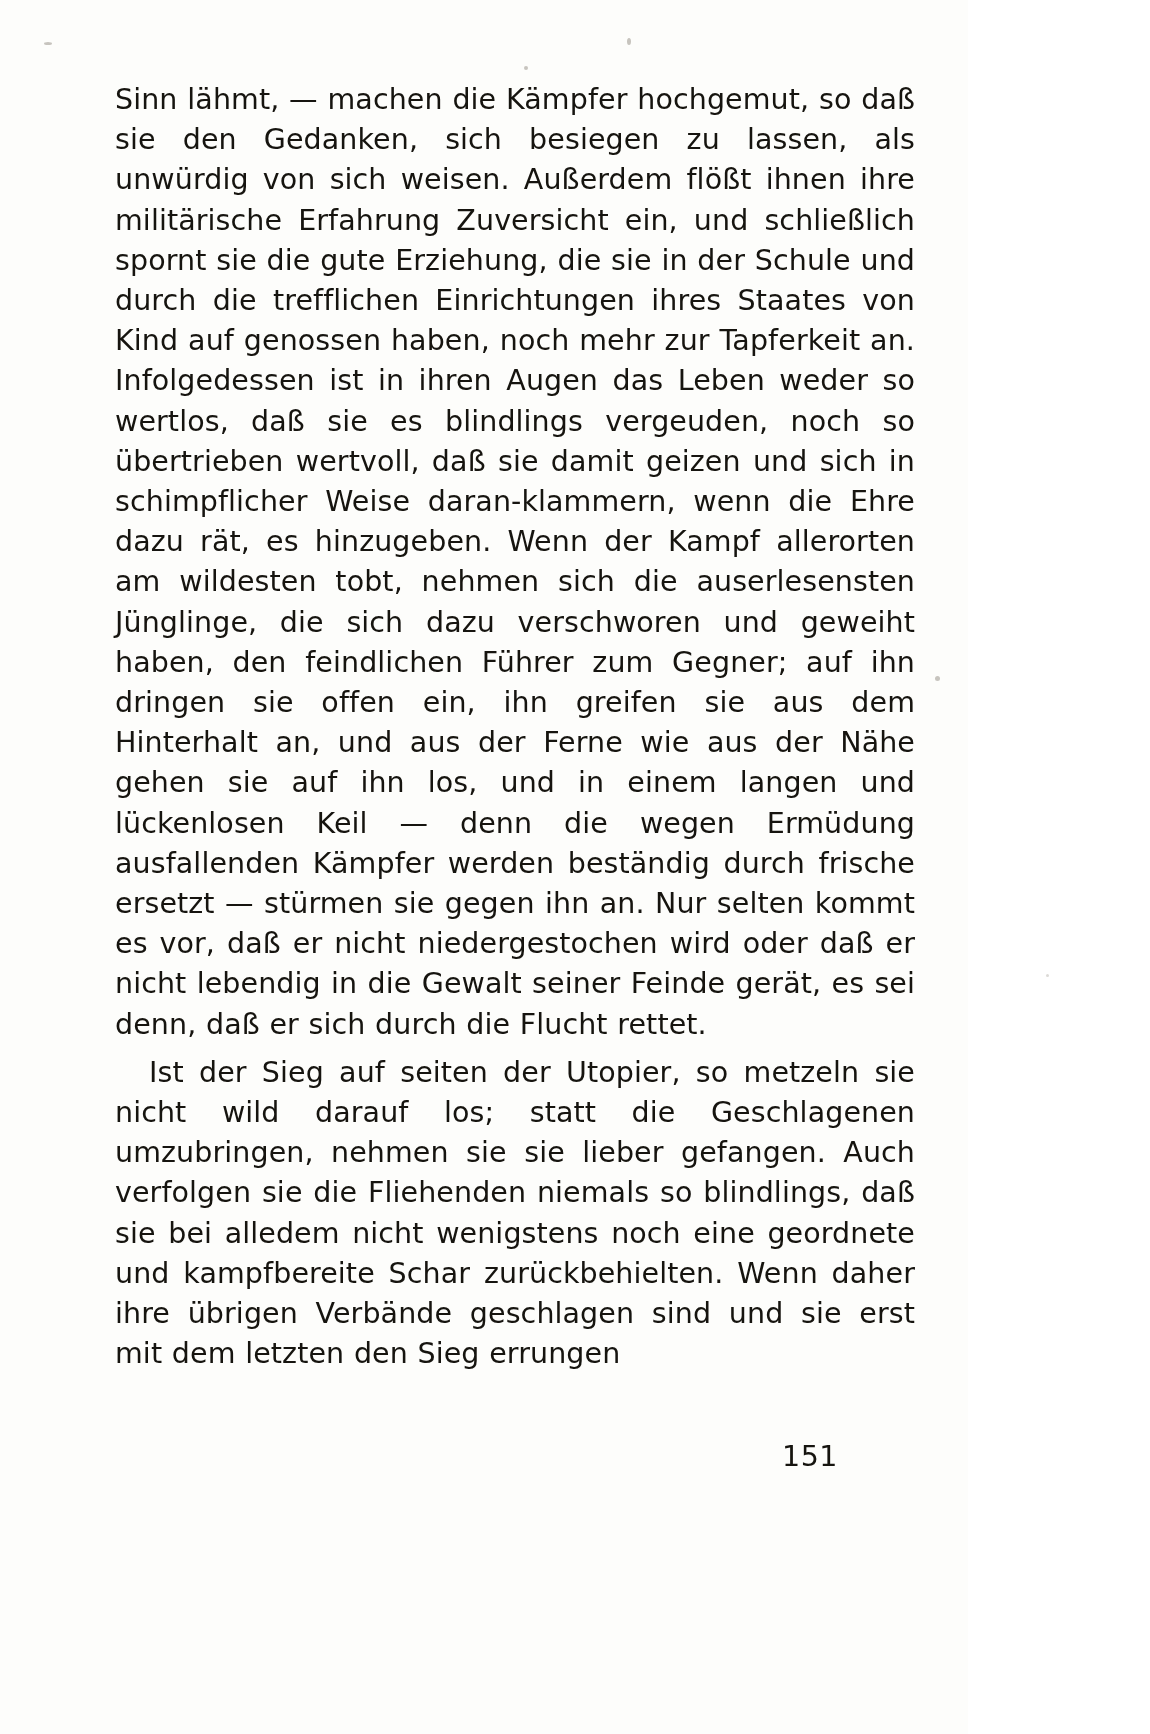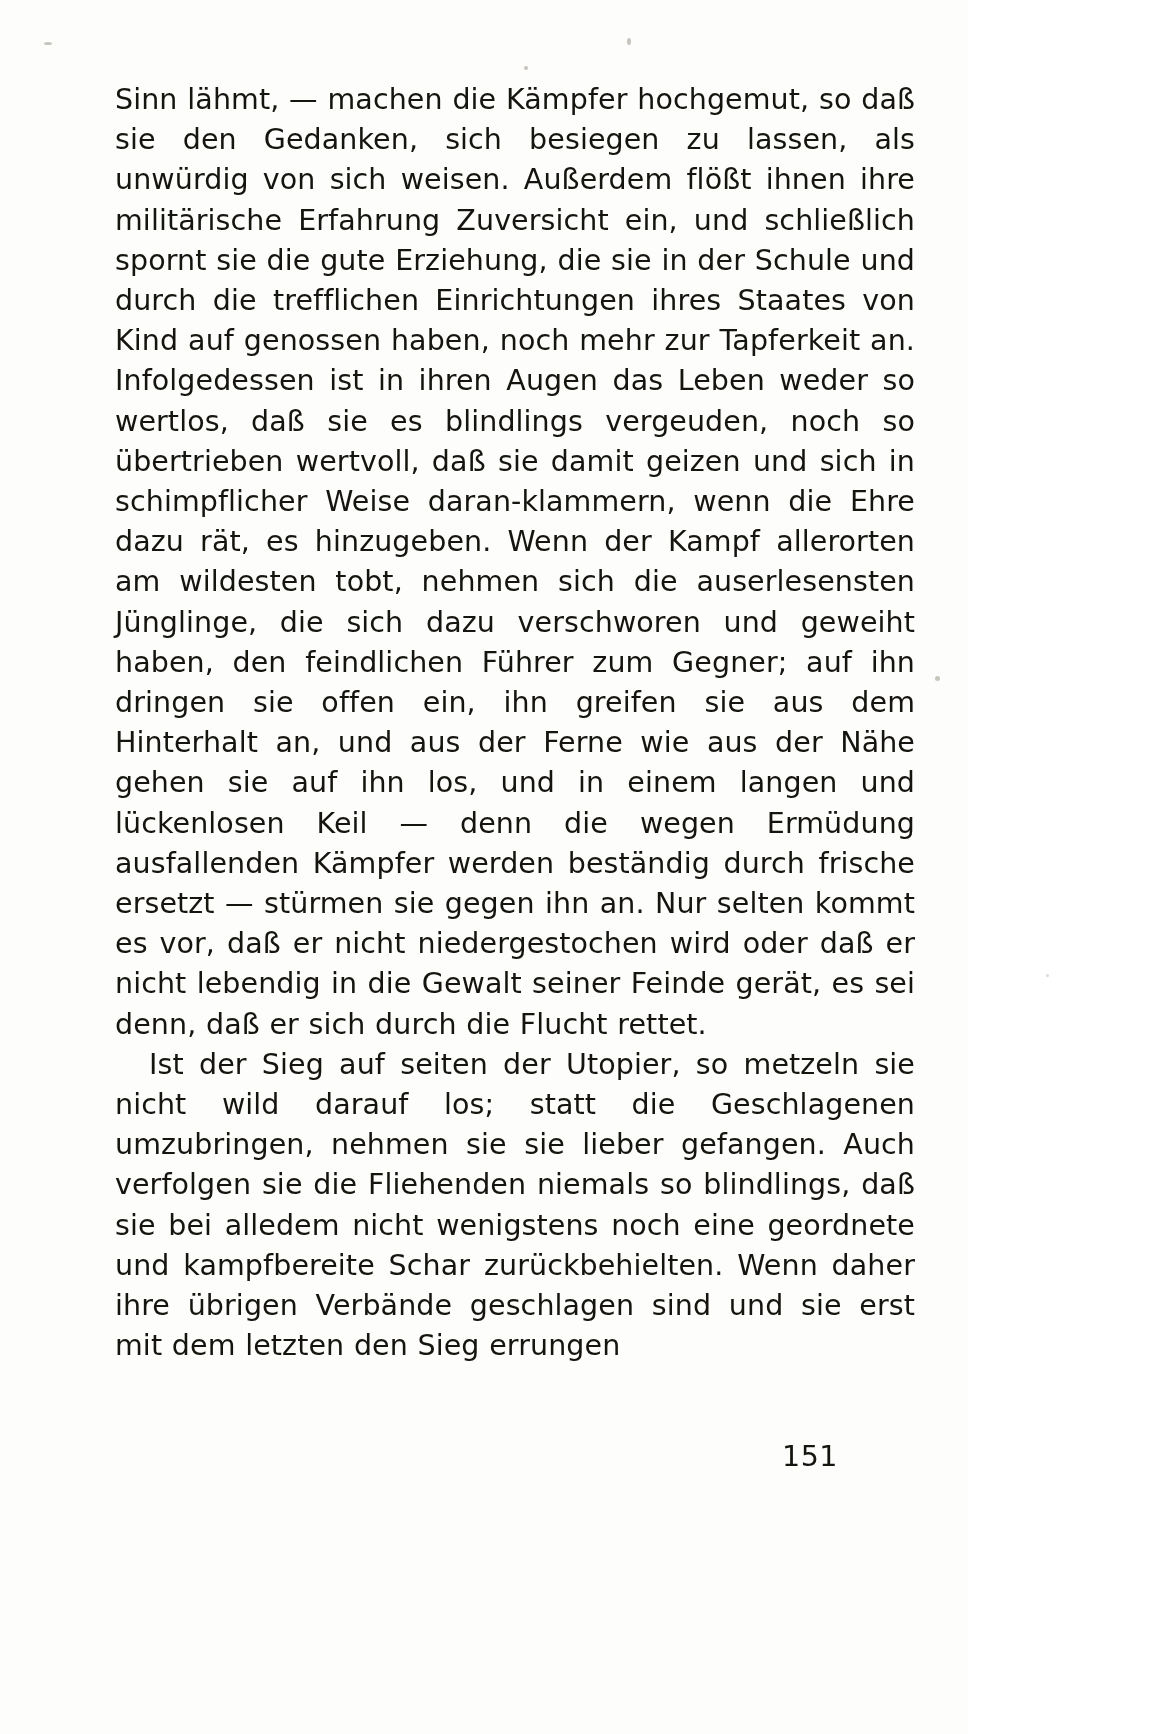--- a/index.html
+++ b/index.html
@@ -36,21 +36,21 @@
     text-align: justify;
     text-justify: inter-word;
     letter-spacing: 0.1px;
     word-spacing: 0.5px;
     color: #16140f;
   }
   .para.indent {
     text-indent: 34px;
   }
   .para + .para {
-    margin-top: 0px;
+    margin-top: 8px;
   }
   .page-number {
     position: absolute;
     right: 130px;
     top: 1440px;
     font-size: 28.5px;
     line-height: 34px;
     color: #16140f;
     letter-spacing: 0.5px;
     text-align: right;

